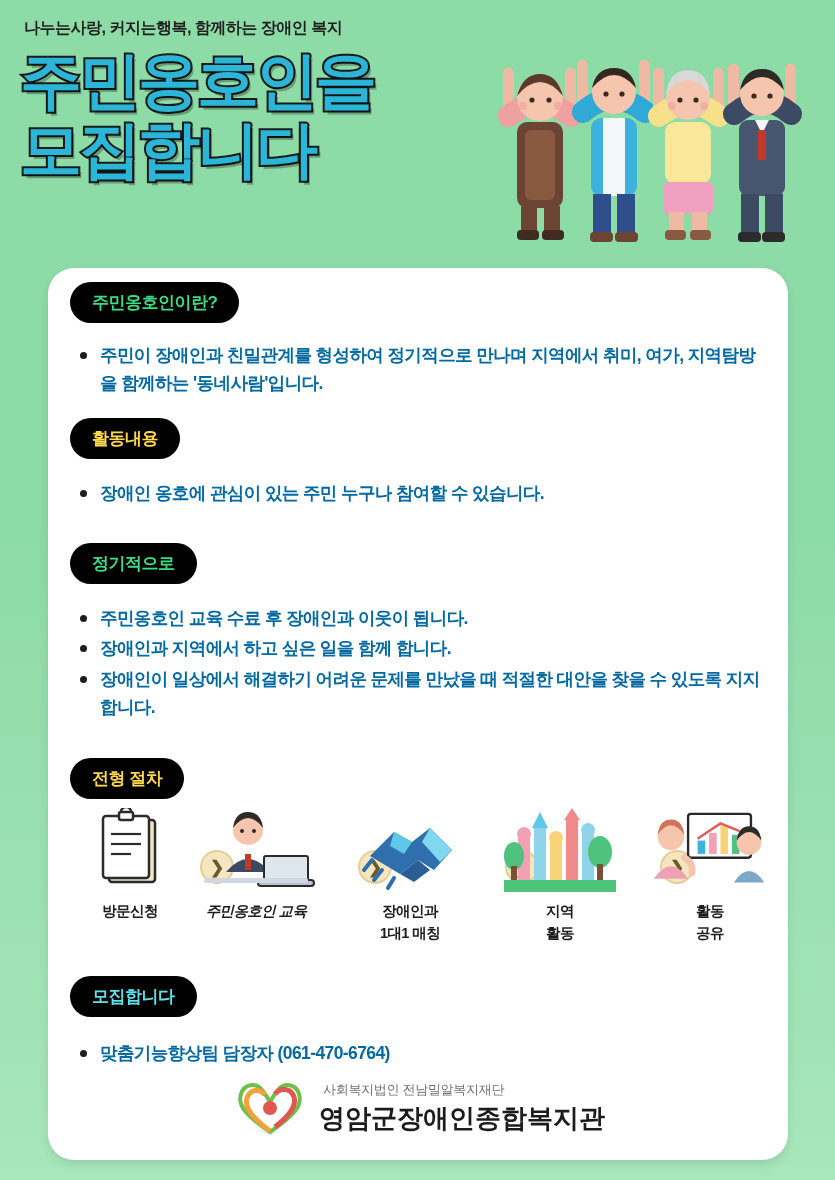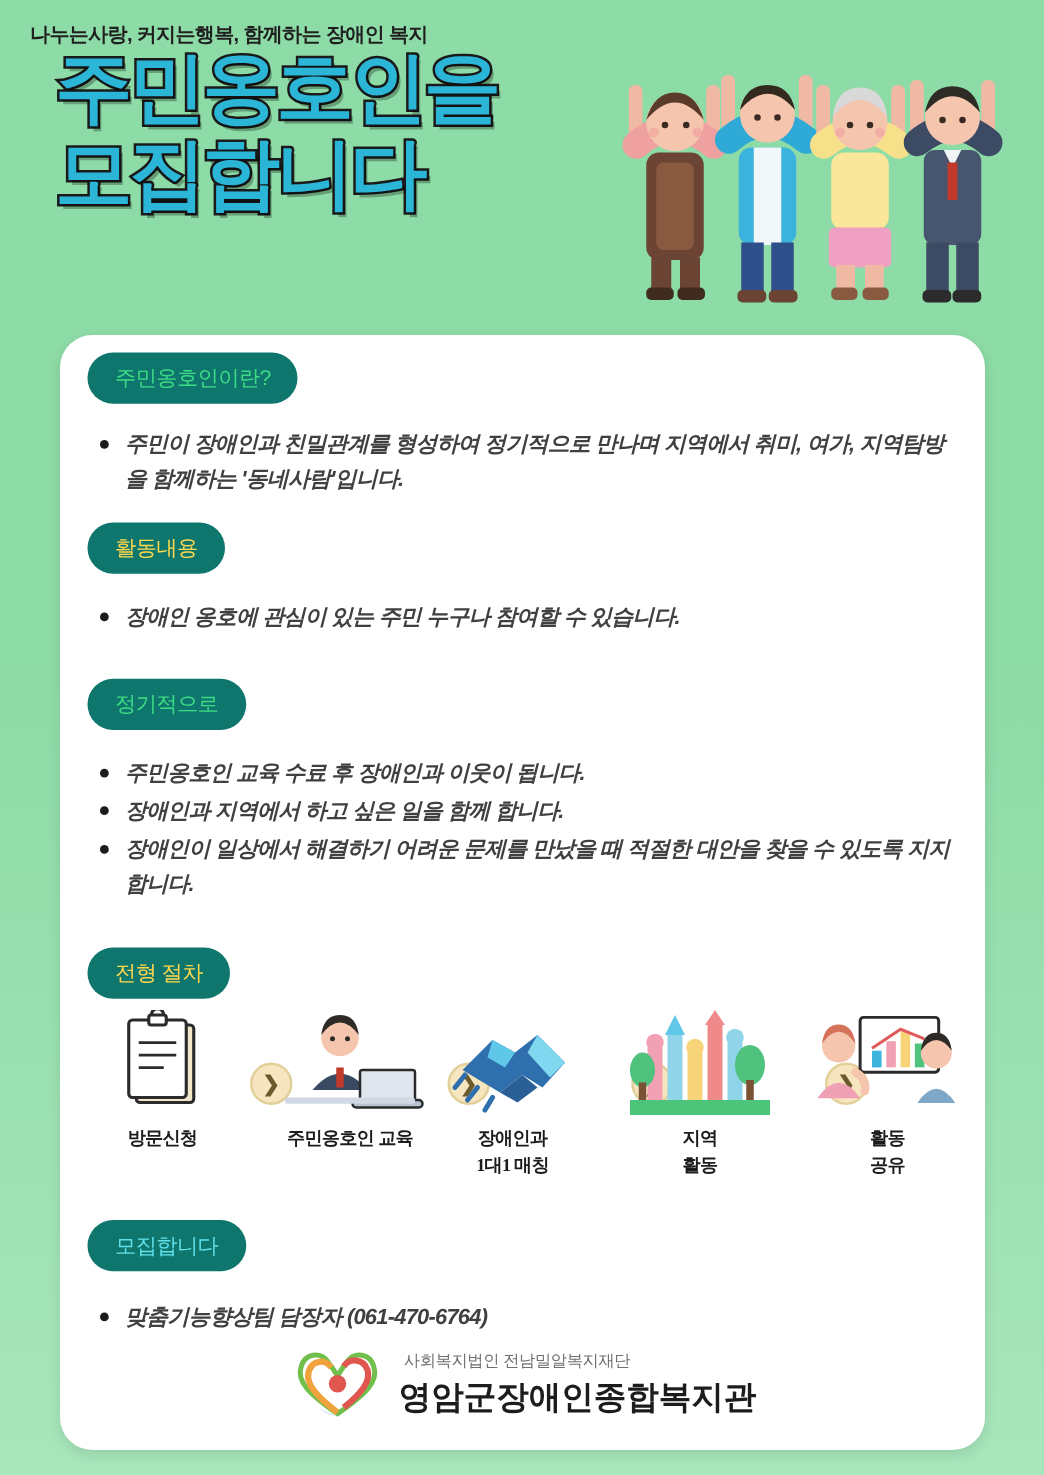--- a/index.html
+++ b/index.html
@@ -19,23 +19,22 @@
   .tagline {
     position: absolute;
     left: 24px; top: 18px;
     font-size: 16px;
     font-weight: bold;
     color: #1f1f1f;
     letter-spacing: -0.5px;
   }
   .title-block {
     position: absolute;
-    left: 20px; top: 38px;
+    left: 20px; top: 48px;
     width: 470px;
-    margin-left: 24px;
   }
   .title-line {
     font-size: 62px;
     font-weight: 900;
     line-height: 1.05;
     letter-spacing: -3px;
     color: #2bb6d8;
     -webkit-text-stroke: 4px #1a1a1a;
     paint-order: stroke fill;
     text-shadow: 3px 4px 0 rgba(0,0,0,0.28);
@@ -54,46 +53,45 @@
     position: absolute;
     left: 48px; top: 268px;
     width: 740px; height: 892px;
     background: #ffffff;
     border-radius: 26px;
     box-shadow: 0 4px 10px rgba(0,0,0,0.10);
   }
 
   .pill {
     display: inline-block;
-    background: #0f766e;
+    background: #000000;
     color: #ffffff;
     font-size: 17px;
-    font-weight: normal;
+    font-weight: bold;
     letter-spacing: -0.5px;
     border-radius: 22px;
     padding: 9px 22px;
     white-space: nowrap;
   }
   .pill.green { color: #3ddc84; }
   .pill.yellow { color: #ffd84d; }
   .pill.cyan { color: #5fe0ea; }
 
   .sec { position: absolute; left: 22px; width: 700px; }
 
   ul.bullets { list-style: none; margin: 0; padding: 0; }
   ul.bullets li {
     position: relative;
     padding-left: 30px;
     font-size: 17.5px;
     font-weight: bold;
-    color: #404040;
+    color: #0369a1;
     line-height: 1.62;
     letter-spacing: -0.6px;
     margin-bottom: 2px;
-    font-style: italic;
   }
   ul.bullets li::before {
     content: "";
     position: absolute;
     left: 10px; top: 11px;
     width: 7px; height: 7px;
     background: #1c1c1c;
     border-radius: 50%;
   }
 
@@ -283,41 +281,41 @@
             <line x1="18" y1="46" x2="38" y2="46" stroke="#2b2b2b" stroke-width="2.2"></line>
             <path d="M28 8 v-4 a5 5 0 0 1 10 0 v4" fill="none" stroke="#2b2b2b" stroke-width="2.5"></path>
             <rect x="26" y="4" width="14" height="8" rx="2" fill="#ffffff" stroke="#2b2b2b" stroke-width="2.5"></rect>
           </svg>
         </div>
         <div class="lab">방문신청</div>
       </div>
 
       <div class="arrow" style="left:130px;">❯</div>
 
-      <div class="step" style="left:130px; top:0px; width:160px;">
+      <div class="step" style="left:106px; top:0px; width:160px;font-style:italic;">
         <div class="art">
           <svg width="120" height="88" viewBox="0 0 120 88">
             <circle cx="52" cy="22" r="15" fill="#f5c5ad"></circle>
             <path d="M37 20 q15 -20 30 0 q-2 -16 -15 -16 q-13 0 -15 16z" fill="#2e2a26"></path>
             <circle cx="46" cy="23" r="2" fill="#2b2b2b"></circle>
             <circle cx="58" cy="23" r="2" fill="#2b2b2b"></circle>
             <path d="M30 64 q22 -26 44 0 z" fill="#3a4a63"></path>
             <path d="M47 40 l5 9 l5 -9 z" fill="#ffffff"></path>
             <rect x="49" y="46" width="6" height="16" fill="#c0392b"></rect>
             <rect x="68" y="48" width="44" height="26" rx="2" fill="#dfe6ee" stroke="#2b2b2b" stroke-width="2"></rect>
             <rect x="62" y="72" width="56" height="6" rx="3" fill="#b9c4d0" stroke="#2b2b2b" stroke-width="2"></rect>
             <rect x="8" y="70" width="104" height="5" rx="2" fill="#cfd8e3"></rect>
           </svg>
         </div>
         <div class="lab">주민옹호인 교육</div>
       </div>
 
       <div class="arrow" style="left:288px;">❯</div>
 
-      <div class="step" style="left:280px; top:0px;font-family:Liberation Serif, serif;">
+      <div class="step" style="left:280px; top:0px;">
         <div class="art">
           <svg width="100" height="88" viewBox="0 0 100 88">
             <path d="M10 48 L34 24 L52 34 L70 20 L92 42 L74 62 L58 52 L40 66 z" fill="#2f6fae"></path>
             <path d="M34 24 L52 34 L44 46 L30 38 z" fill="#5fc8e8"></path>
             <path d="M70 20 L92 42 L80 54 L62 34 z" fill="#7fd8f0"></path>
             <path d="M40 66 L58 52 L70 62 L54 74 z" fill="#2a5f96"></path>
             <path d="M12 52 l-8 10 M22 62 l-8 10 M34 70 l-6 10" stroke="#2f6fae" stroke-width="4" stroke-linecap="round"></path>
           </svg>
         </div>
         <div class="lab">장애인과</div>

